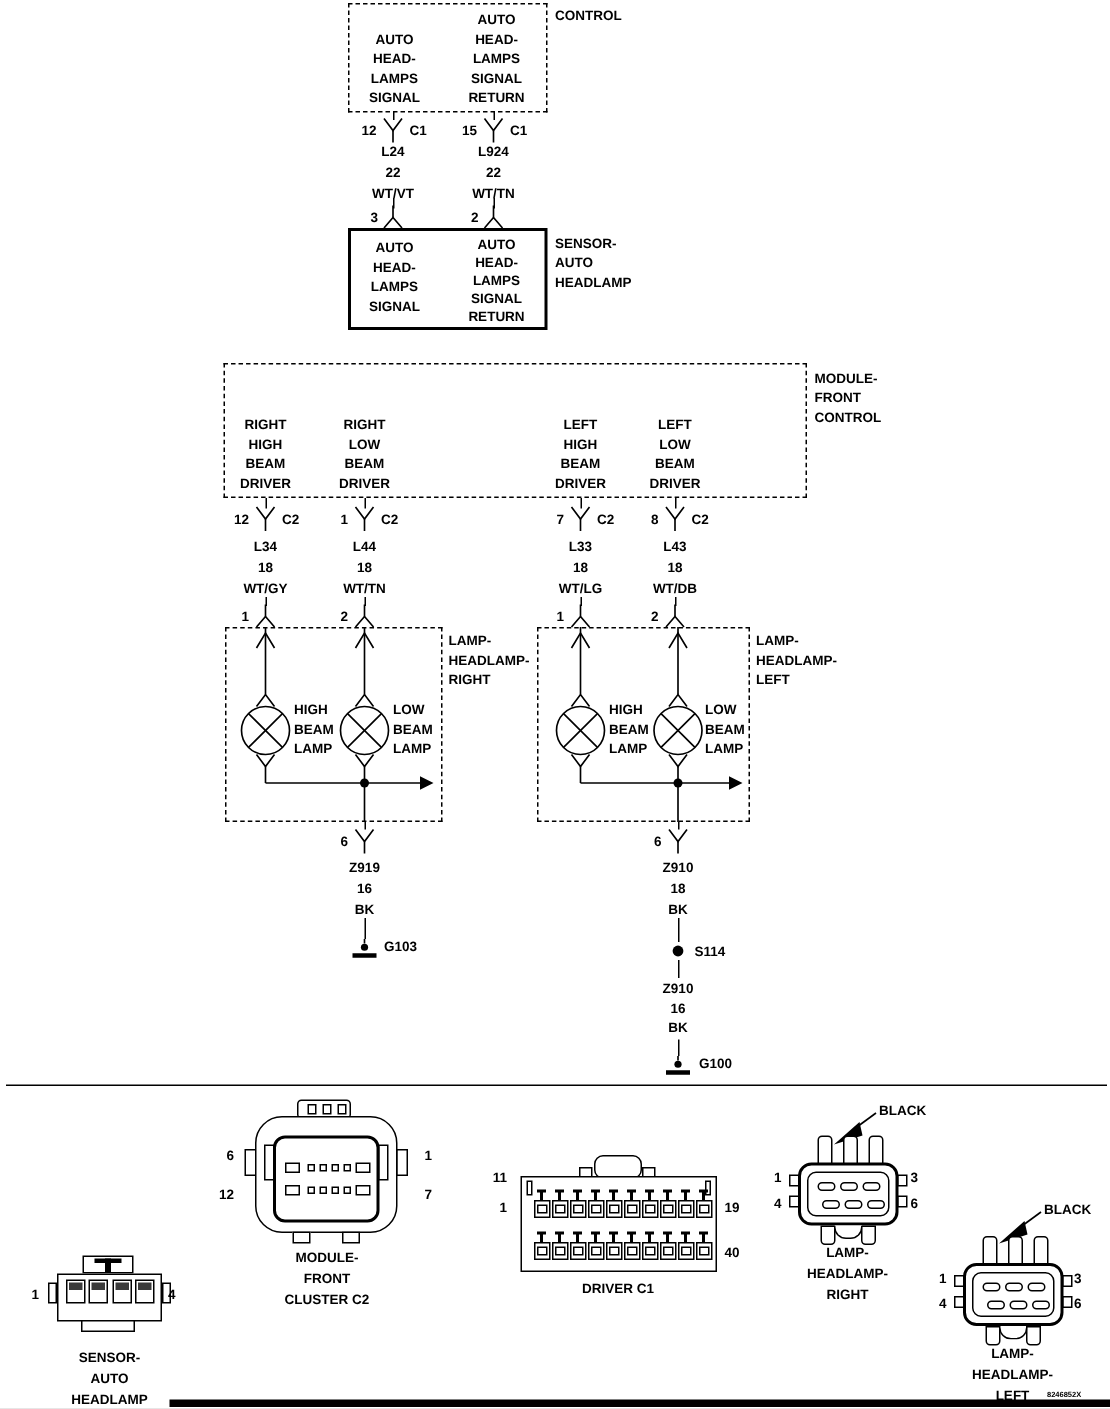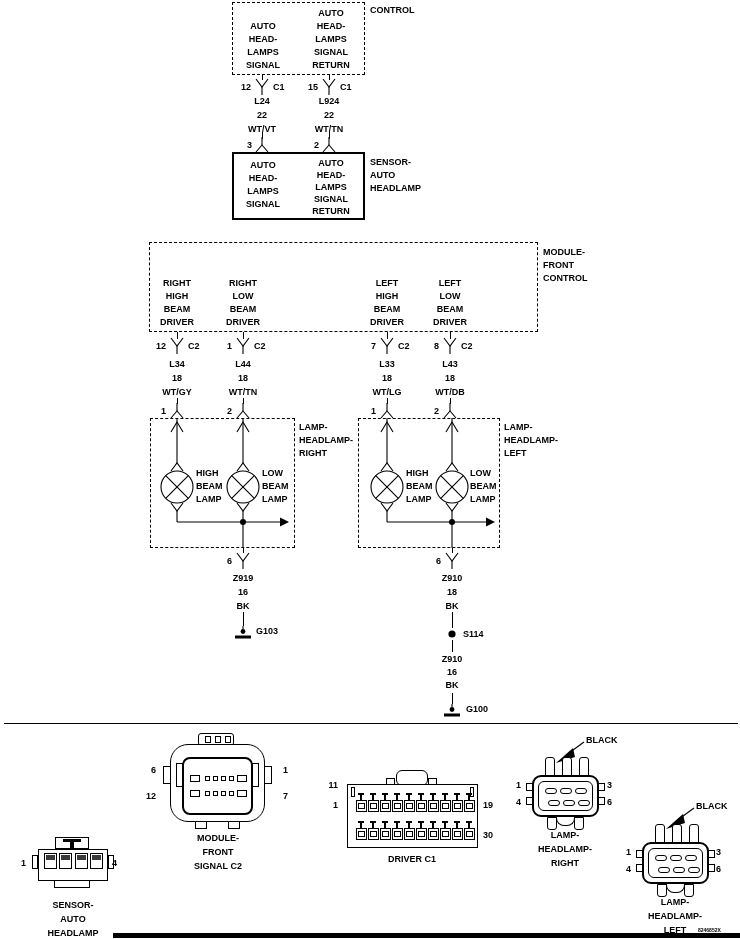--- a/index.html
+++ b/index.html
@@ -376,21 +376,21 @@
   <div class="brd2" style="left:237px;top:790px;width:10px;height:7px"></div>
   <div class="brd2" style="left:195px;top:821px;width:12px;height:8px"></div>
   <div class="brd2" style="left:228px;top:821px;width:12px;height:8px"></div>
   <div class="t ra" style="left:140px;top:764px;width:16px">6</div>
   <div class="t ra" style="left:136px;top:790px;width:20px">12</div>
   <div class="t" style="left:283px;top:764px">1</div>
   <div class="t" style="left:283px;top:790px">7</div>
   <div class="t stk cx w14" style="left:218px;top:831px">
     <div>MODULE-</div>
     <div>FRONT</div>
-    <div>SIGNAL C2</div>
+    <div>CLUSTER C2</div>
   </div>
 
   <div class="brd" style="left:55px;top:837px;width:34px;height:12px"></div>
   <div class="bar" style="left:63px;top:839px;width:18px;height:3px"></div>
   <div class="bar" style="left:70px;top:839px;width:4px;height:9px"></div>
   <div class="brd2" style="left:32px;top:855px;width:6px;height:14px"></div>
   <div class="brd2" style="left:108px;top:855px;width:6px;height:14px"></div>
   <div class="brd" style="left:38px;top:849px;width:70px;height:32px"></div>
   <div class="spin" style="left:44px;top:853px"></div>
   <div class="spin" style="left:59px;top:853px"></div>
@@ -471,21 +471,21 @@
       <span class="cpin">
         <i></i>
       </span>
       <span class="cpin">
         <i></i>
       </span>
   </div>
   <div class="t ra" style="left:326px;top:799px;width:12px">1</div>
   <div class="t" style="left:483px;top:799px">19</div>
   <div class="t ra" style="left:322px;top:779px;width:16px">11</div>
-  <div class="t" style="left:483px;top:829px">30</div>
+  <div class="t" style="left:483px;top:829px">40</div>
   <div class="t cx" style="left:412px;top:853px">DRIVER C1</div>
 
   <div class="t" style="left:586px;top:734px">BLACK</div>
   <svg class="abs" style="left:554px;top:740px" width="32" height="24">
     <line class="sline" x1="30" y1="2" x2="15" y2="13"></line>
       <polygon points="19,8 2,23 21,17" fill="#000"></polygon>
   </svg>
   <div class="prong" style="left:545px;top:757px"></div>
   <div class="prong" style="left:562px;top:757px"></div>
   <div class="prong" style="left:579px;top:757px"></div>

